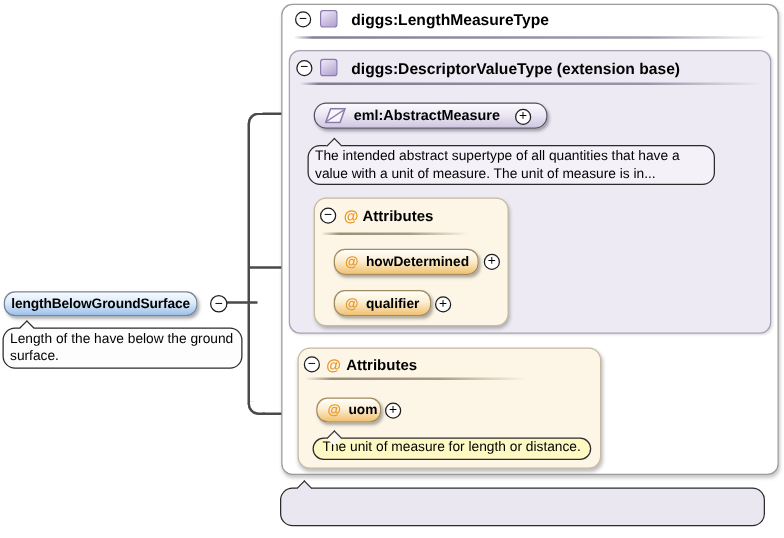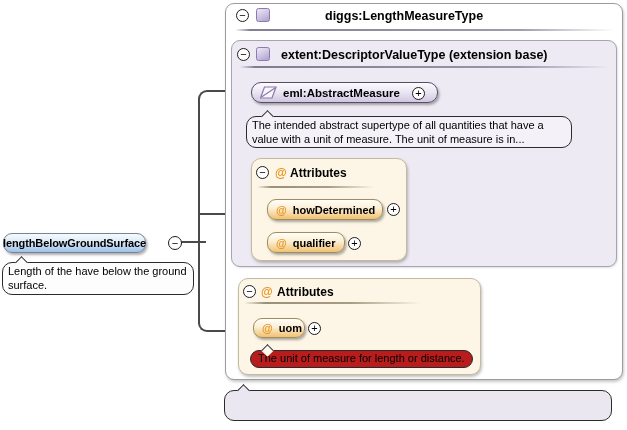--- a/index.html
+++ b/index.html
@@ -50,21 +50,21 @@
   .pill.attr{border:1px solid #a18c62;padding:0 8px;gap:6px;
         background:linear-gradient(to bottom,#fffef9 0%,#fbeed3 45%,#f1c170 100%);}
 
   
   .note{position:absolute;box-sizing:border-box;border:1px solid #2b2b2b;border-radius:10px;
         font-size:11px;line-height:14px;padding:1px 5px;}
   .note .ptr{position:absolute;width:8px;height:8px;top:-5px;transform:rotate(45deg);
         border-left:1px solid #2b2b2b;border-top:1px solid #2b2b2b;}
   .note.n-left{background:#fdfdfe;}   .note.n-left .ptr{background:#fdfdfe;}
   .note.n-top{background:#f4f1f9;}    .note.n-top .ptr{background:#f4f1f9;}
-  .note.n-uom{background:#b91c1c;border-radius:9px;white-space:nowrap;}
+  .note.n-uom{background:#fef9c3;border-radius:9px;white-space:nowrap;}
   .note.n-uom .ptr{background:#fcf8ef;}
   .note.n-bottom{background:#eae7f1;} .note.n-bottom .ptr{background:#eae7f1;}
 
   
   .conn{position:absolute;box-sizing:border-box;}
   .hline{border-top:2px solid #4a4a4a;}
   .vline{border-left:2px solid #4a4a4a;}
   .corner-t{border-top:2px solid #4a4a4a;border-left:2px solid #4a4a4a;border-top-left-radius:9px;}
   .corner-b{border-bottom:2px solid #4a4a4a;border-left:2px solid #4a4a4a;border-bottom-left-radius:9px;}
 
@@ -82,29 +82,29 @@
     <div class="conn hline" style="left:210px;top:90px;width:42px;"></div>
     <div class="conn hline" style="left:199px;top:213px;width:53px;"></div>
     <div class="conn corner-b" style="left:198px;top:321px;width:14px;height:11px;"></div>
     <div class="conn hline" style="left:210px;top:330px;width:29px;"></div>
   </div>
 
   <div>
     <div class="box outer" style="left:225px;top:3px;width:398px;height:377px;"></div>
     <div class="circle-btn" style="left:236px;top:9px;">−</div>
     <div class="sq-icon" style="left:256px;top:8px;"></div>
-    <div class="hdr-label" style="left:281px;top:9px;margin-left:44px;">diggs:LengthMeasureType</div>
+    <div class="hdr-label" style="left:281px;top:9px;">diggs:LengthMeasureType</div>
     <div class="sep purple" style="left:235px;top:29px;width:380px;"></div>
   </div>
 
   <div>
     <div class="box inner" style="left:231px;top:40px;width:386px;height:227px;"></div>
     <div class="circle-btn" style="left:237px;top:48px;">−</div>
     <div class="sq-icon" style="left:256px;top:47px;"></div>
-    <div class="hdr-label" style="left:281px;top:48px;">extent:DescriptorValueType (extension base)</div>
+    <div class="hdr-label" style="left:281px;top:48px;">diggs:DescriptorValueType (extension base)</div>
     <div class="sep purple" style="left:240px;top:66px;width:370px;"></div>
 
     <div class="pill type" style="left:251px;top:82px;width:187px;height:21px;">
       <span class="para-icon">
         <svg width="17" height="13" viewBox="0 0 17 13">
           <polygon points="4.5,1 16,1 12,12 0.5,12" fill="#f8f6fc" stroke="#8a7aa8" stroke-width="1.2"></polygon>
           <line x1="1.5" y1="11" x2="15" y2="2" stroke="#8a7aa8" stroke-width="1.2"></line>
         </svg>
       </span>
       <span>eml:AbstractMeasure</span>
@@ -150,21 +150,21 @@
     </div>
     <div class="circle-btn" style="left:308px;top:322px;">+</div>
 
     <div class="note n-uom" style="left:250px;top:350px;height:18px;line-height:13.5px;padding:1px 7px;">
       <span class="ptr" style="left:12px;"></span>
       <span>The unit of measure for length or distance.</span>
     </div>
   </div>
 
   <div>
-    <div class="pill blue" style="left:3px;top:233px;width:143px;height:20px;">
+    <div class="pill blue" style="left:3px;top:233px;width:155px;height:20px;">
       <span>lengthBelowGroundSurface</span>
     </div>
     <div class="circle-btn lg" style="left:168px;top:236px;">−</div>
     <div class="note n-left" style="left:2px;top:262px;width:192px;min-height:33px;">
       <span class="ptr" style="left:14px;"></span>
       <span>Length of the have below the ground surface.</span>
     </div>
   </div>
 
   <div class="note n-bottom" style="left:224px;top:390px;width:388px;min-height:31px;">

